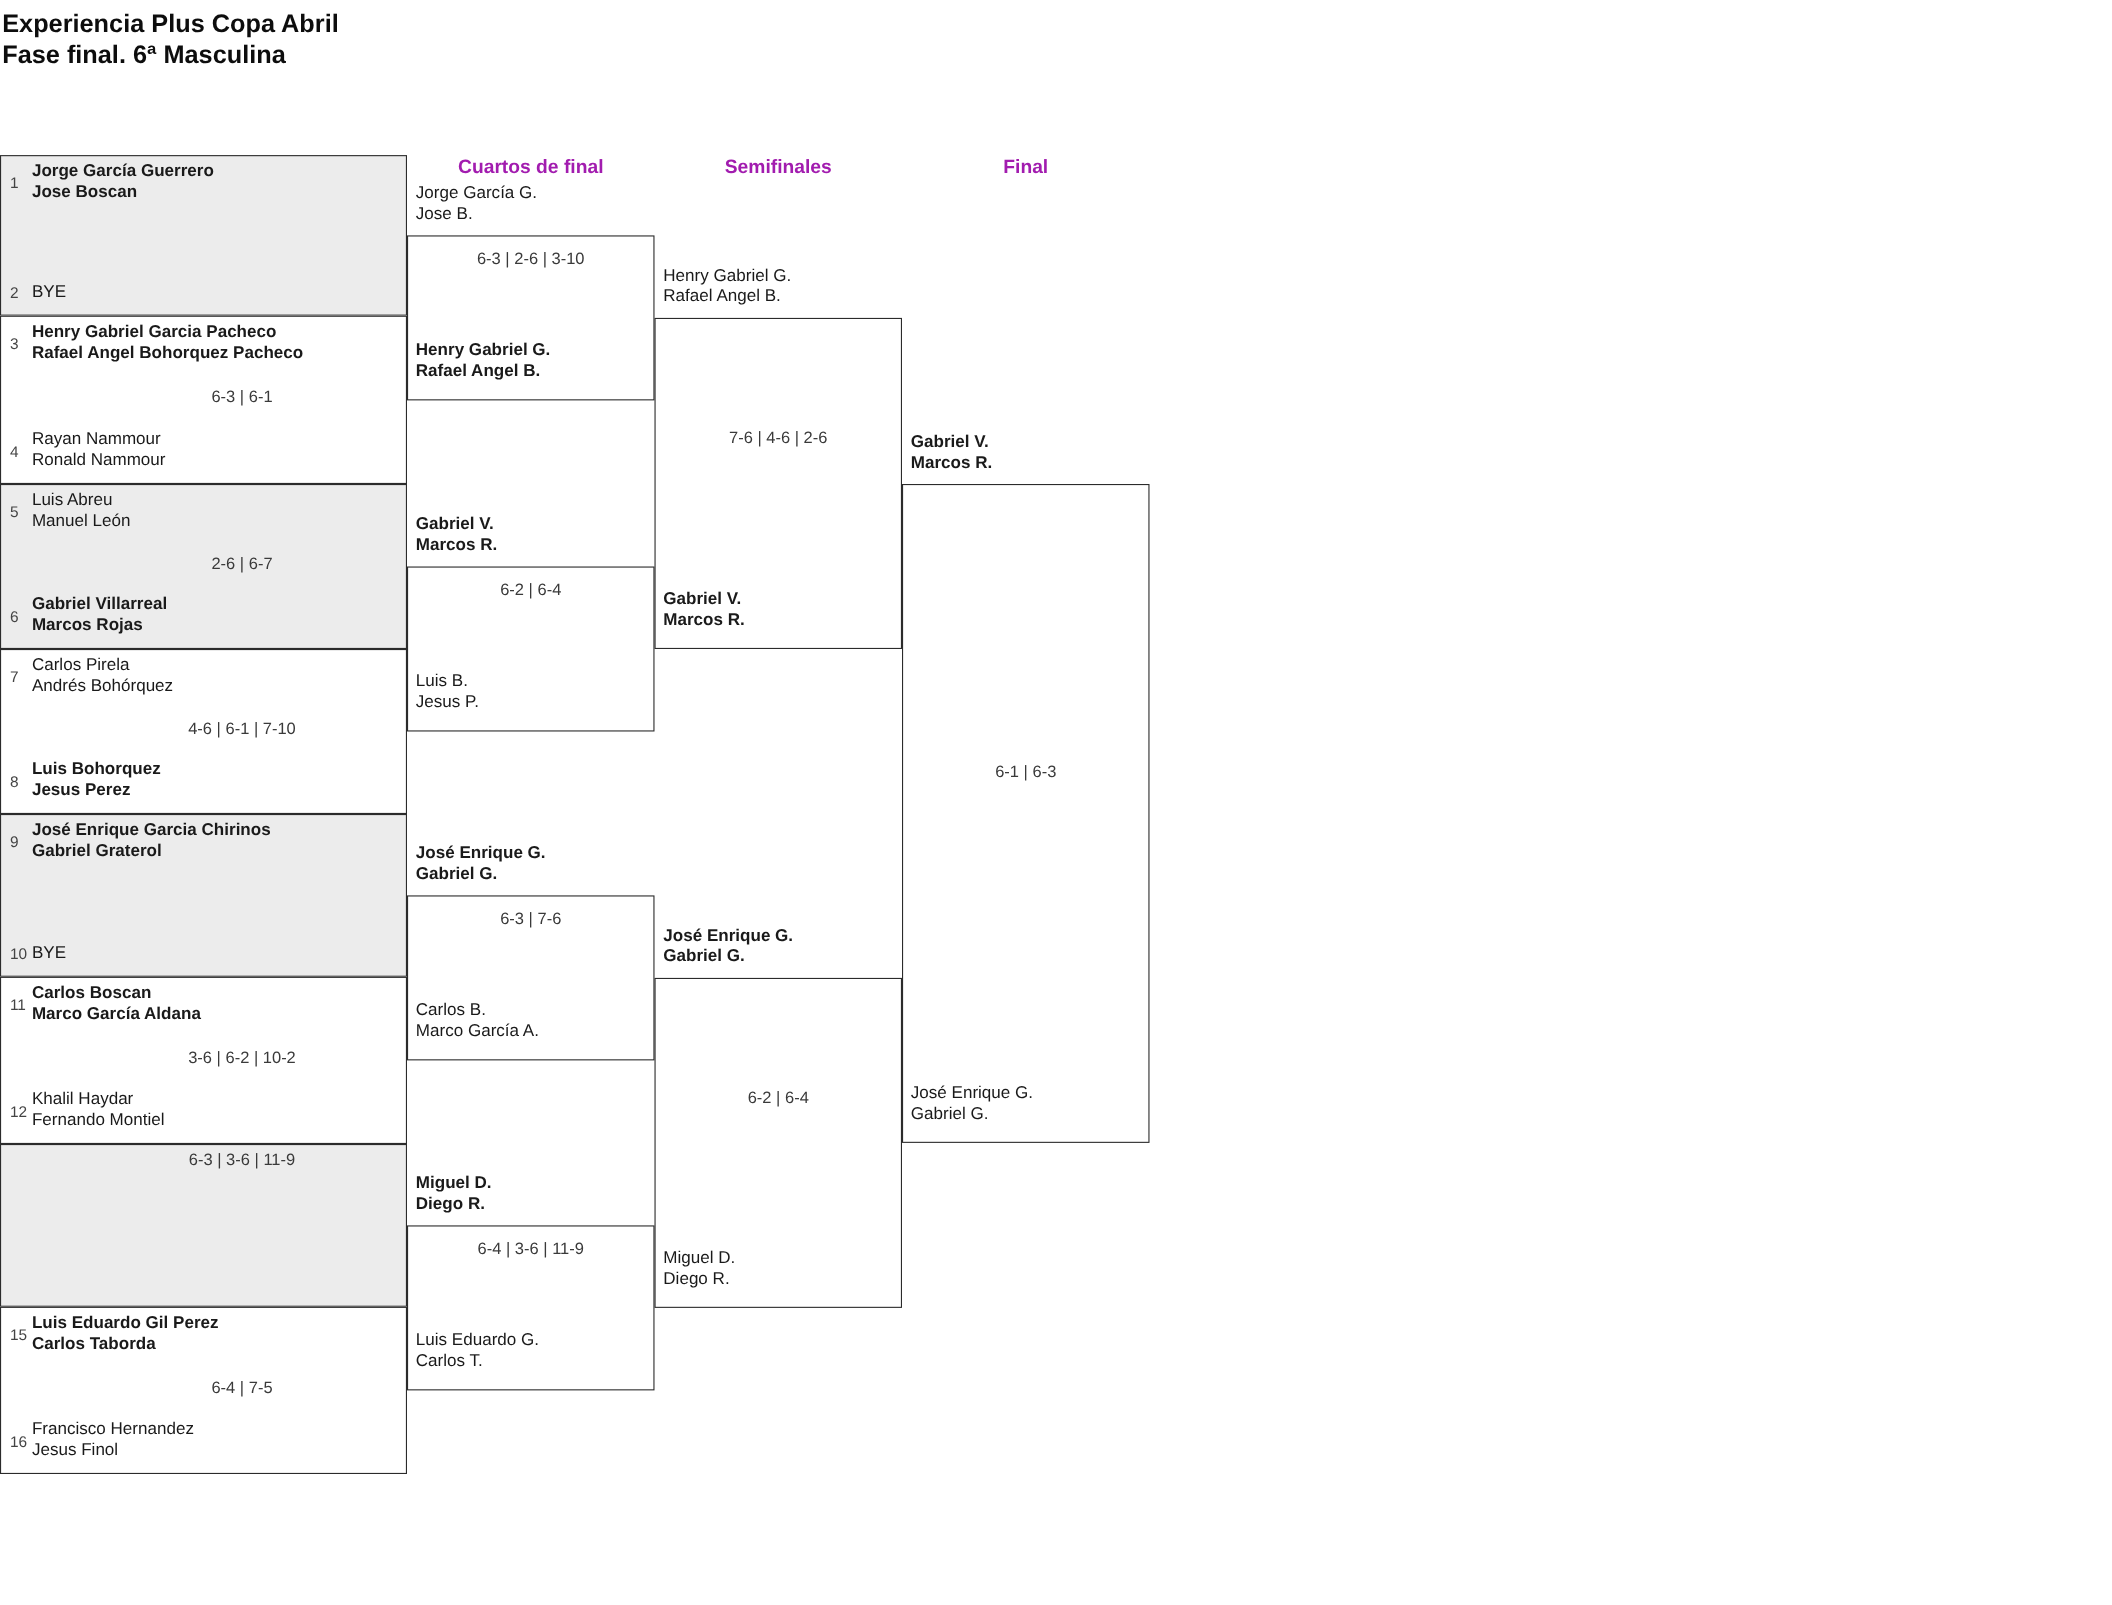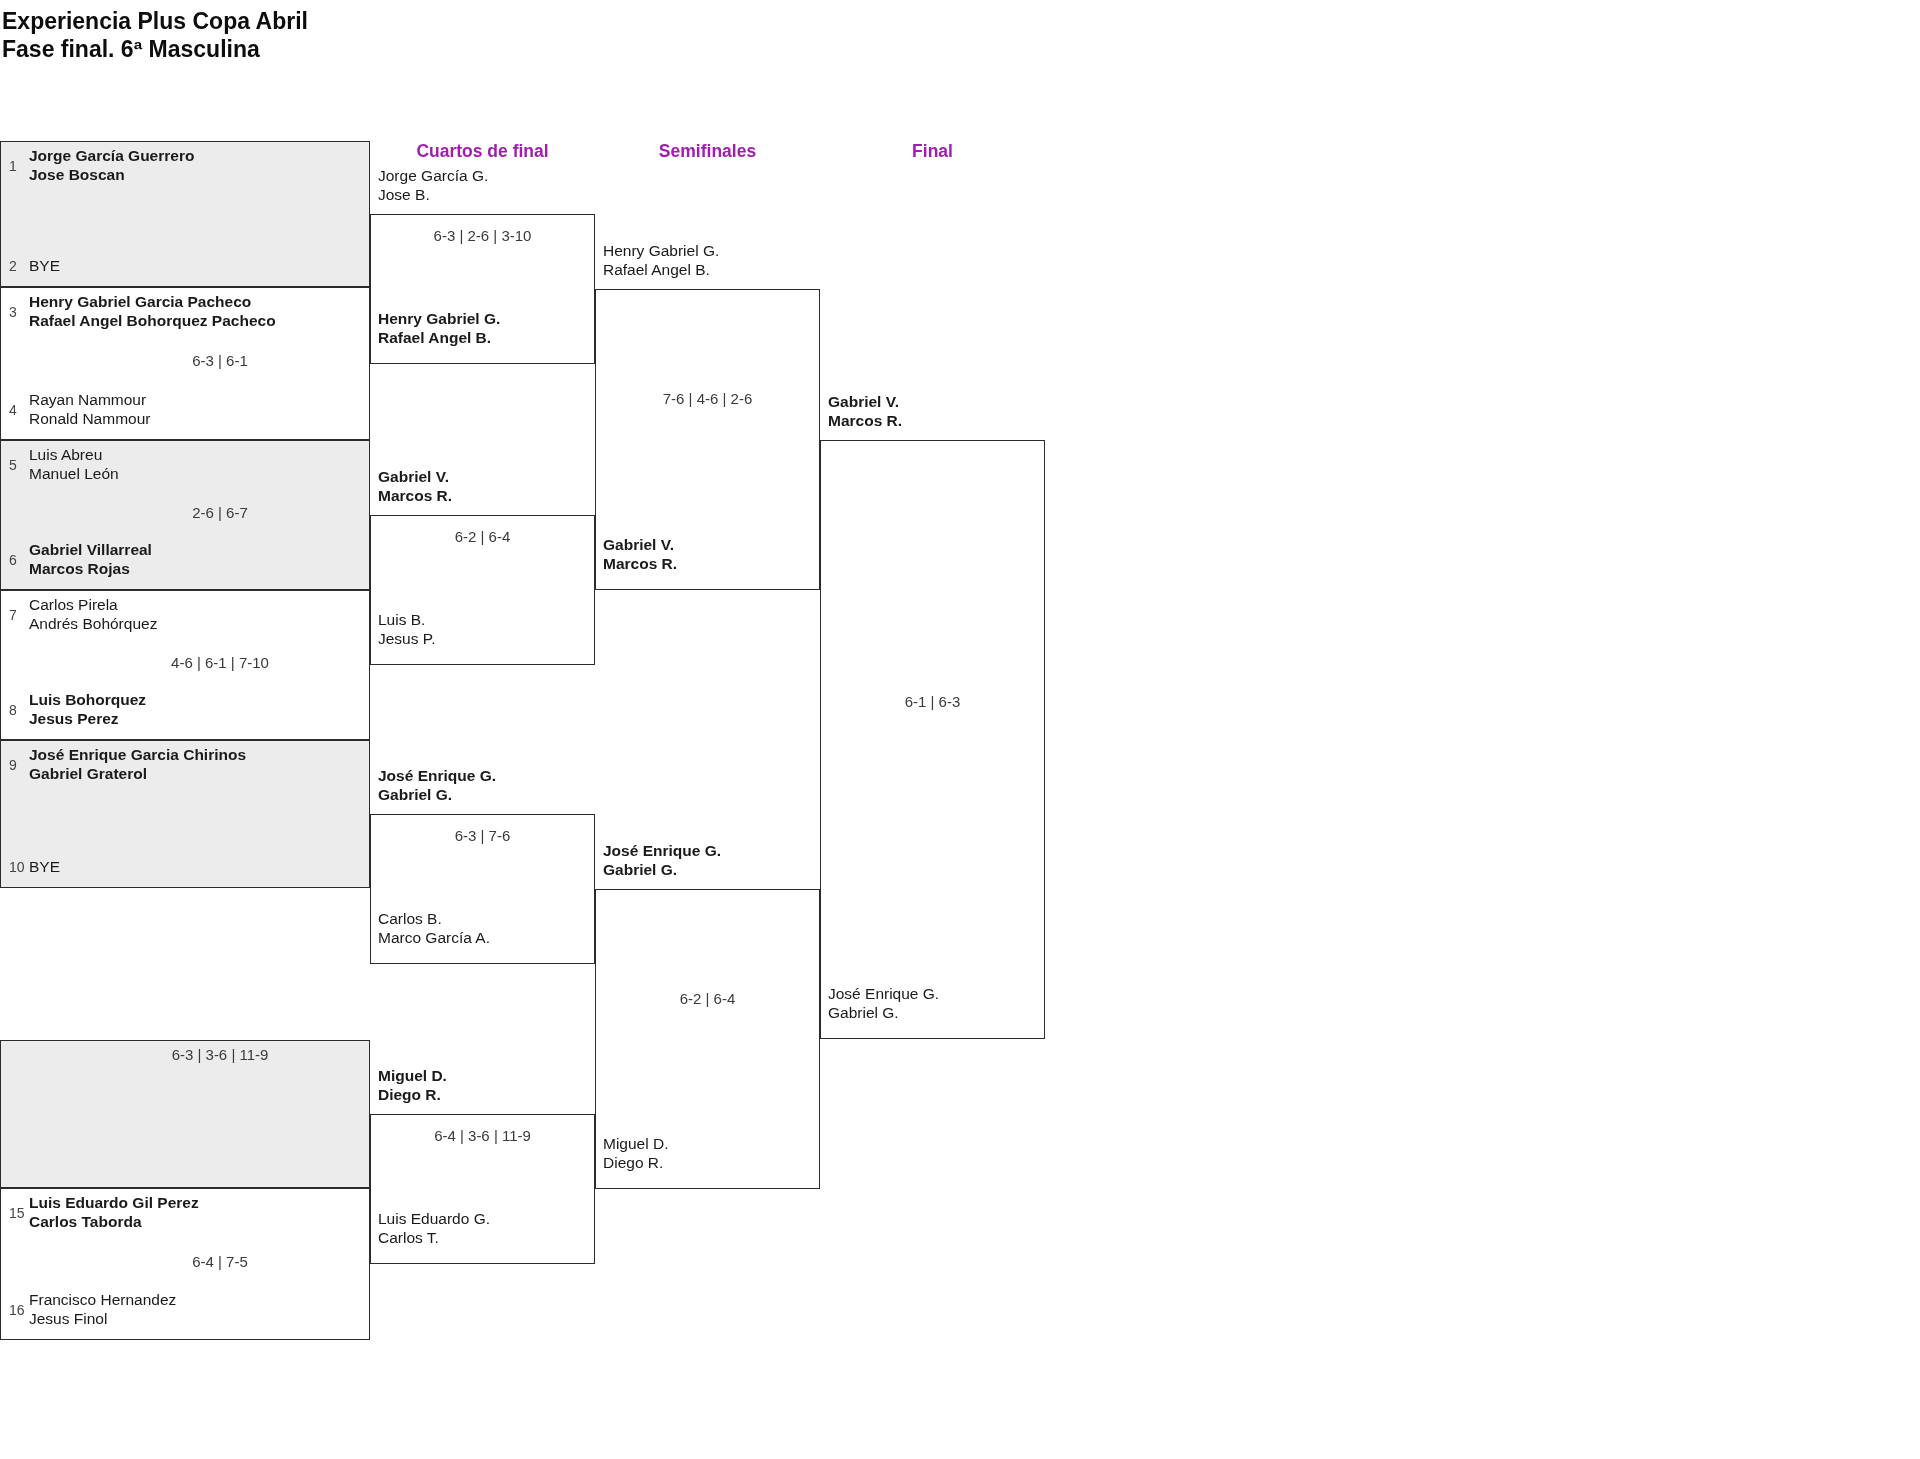--- a/index.html
+++ b/index.html
@@ -165,20 +165,37 @@
     <div class="oscore"></div>
     <div class="orow">
       <span class="seed">10</span>
       <div class="tname">
         <div>BYE</div>
         <div></div>
       </div>
     </div>
   </div>
 
+  <div class="obox" style="top:888px;height:152px;">
+    <div class="orow">
+      <span class="seed">11</span>
+      <div class="tname b">
+        <div>Carlos Boscan</div>
+        <div>Marco García Aldana</div>
+      </div>
+    </div>
+    <div class="oscore">3-6 | 6-2 | 10-2</div>
+    <div class="orow">
+      <span class="seed">12</span>
+      <div class="tname">
+        <div>Khalil Haydar</div>
+        <div>Fernando Montiel</div>
+      </div>
+    </div>
+  </div>
 
   <div class="obox shaded" style="top:1040px;height:148px;">
     <div class="oscore">6-3 | 3-6 | 11-9</div>
   </div>
 
   <div class="obox" style="top:1188px;height:152px;">
     <div class="orow">
       <span class="seed">15</span>
       <div class="tname b">
         <div>Luis Eduardo Gil Perez</div>

